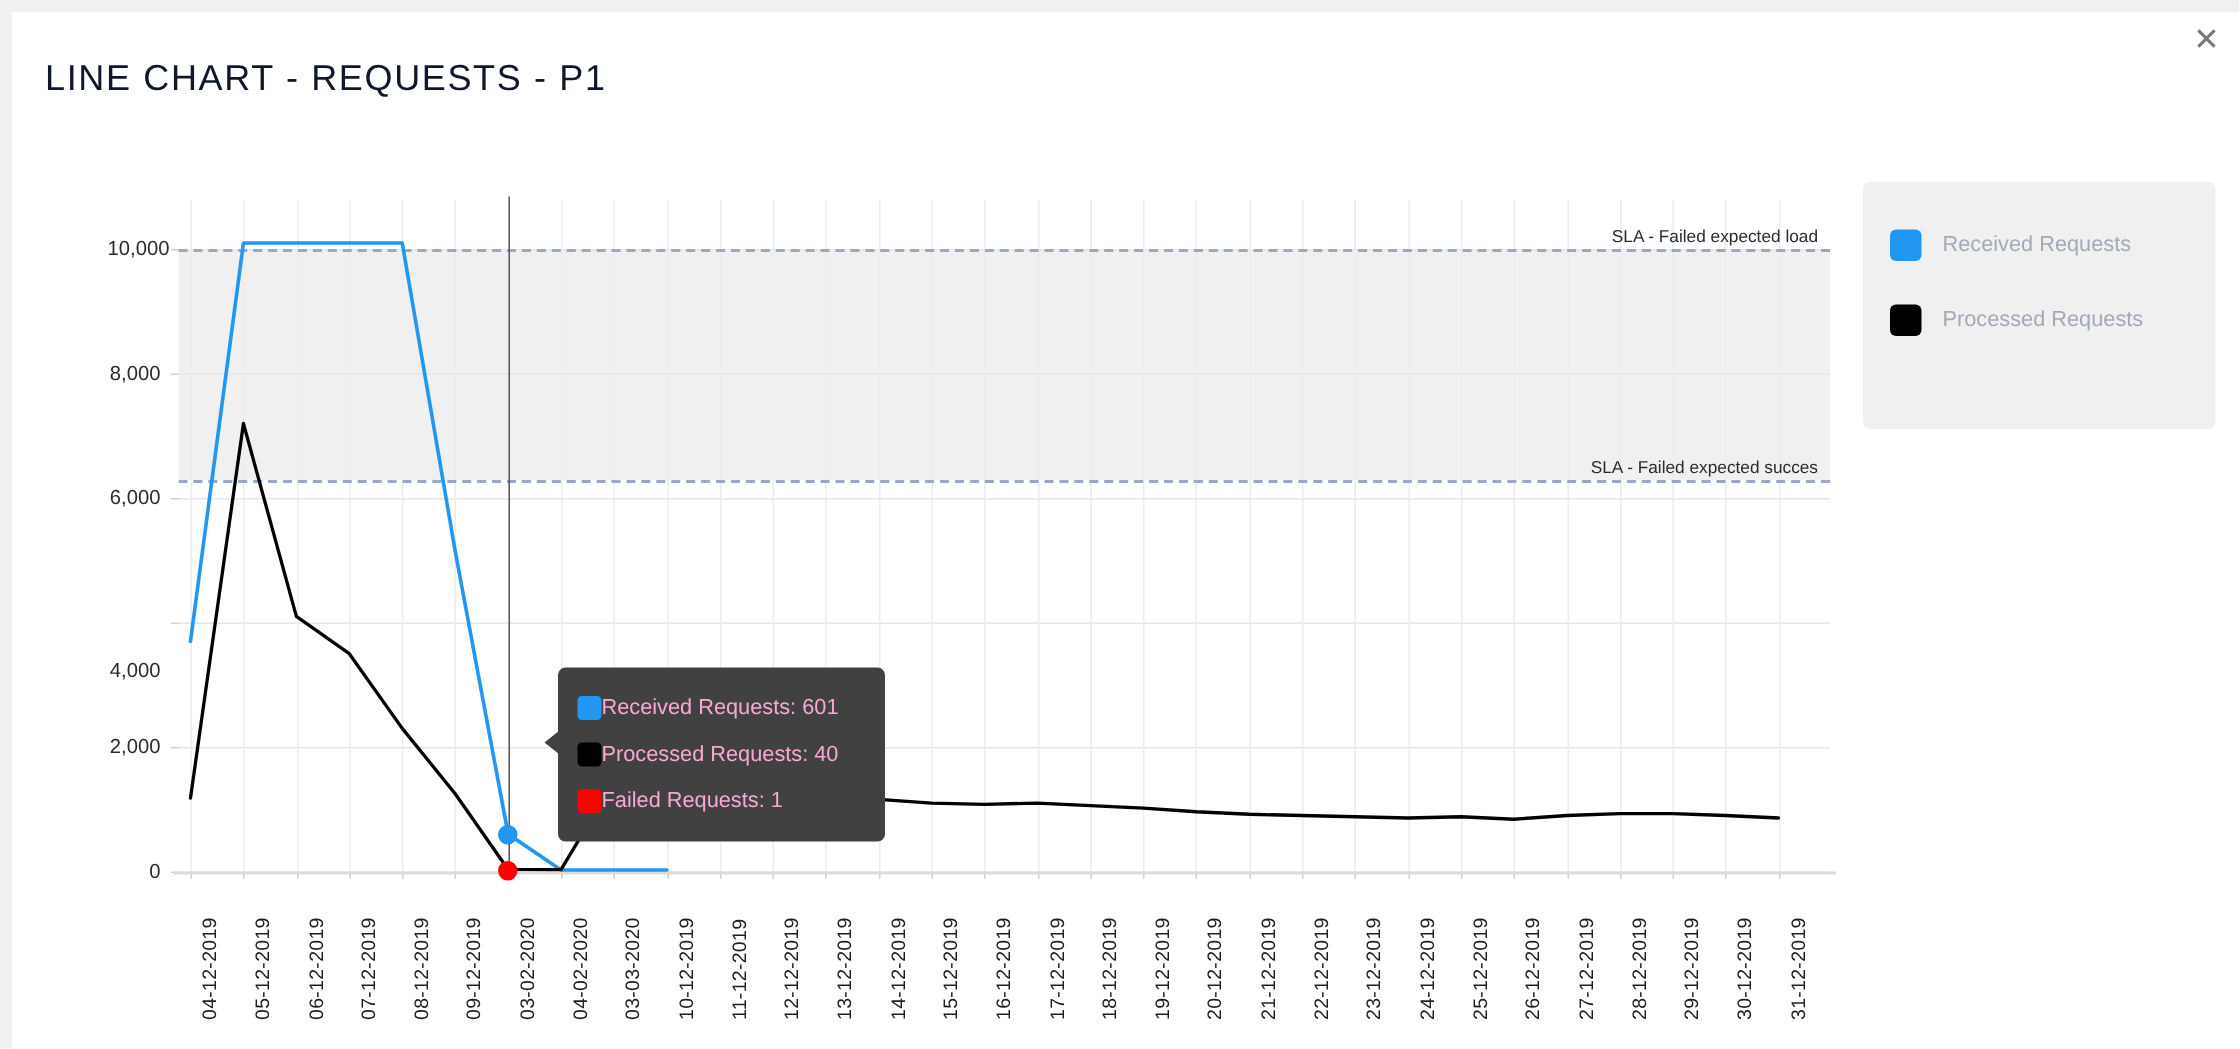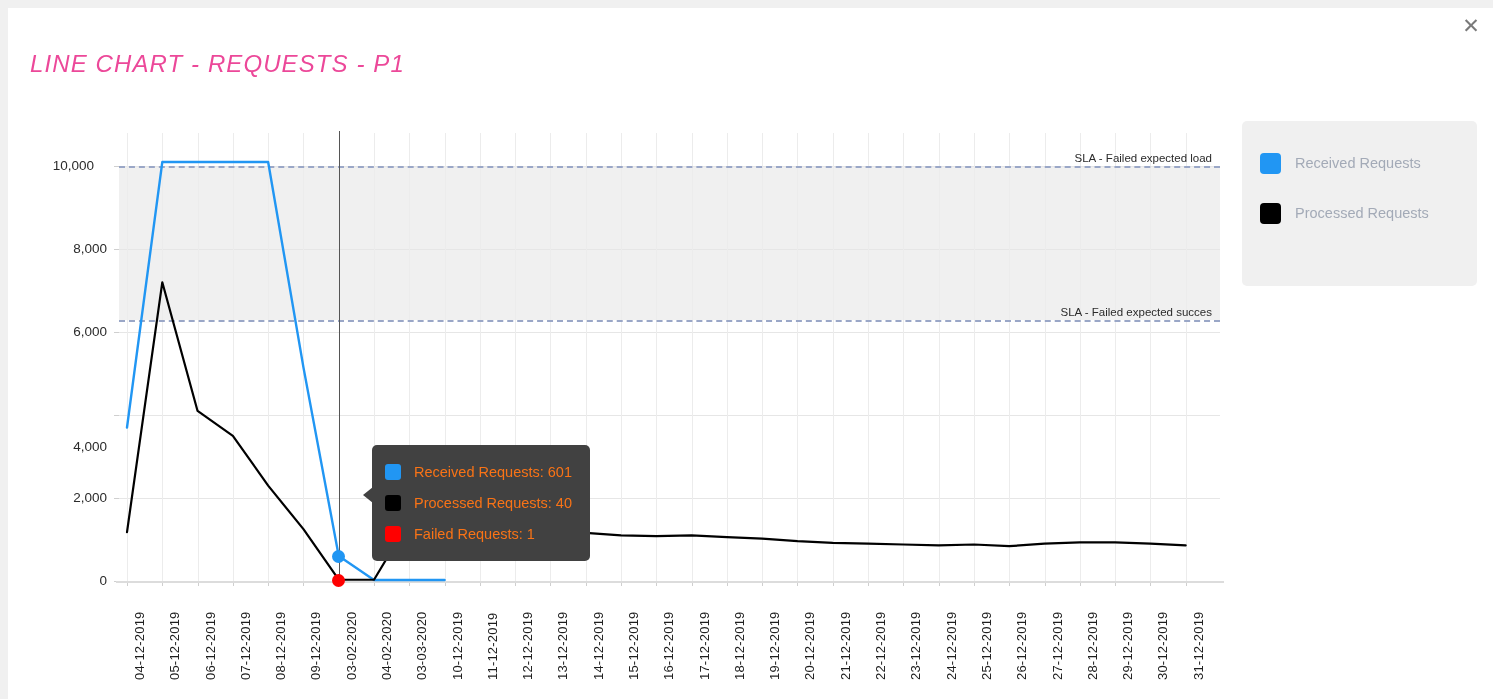--- a/index.html
+++ b/index.html
@@ -30,25 +30,24 @@
   }
   .close-btn {
     position: absolute; top: 4px; right: 8px;
     width: 28px; height: 28px;
     display: flex; align-items: center; justify-content: center;
     color: #7a7a7a; font-size: 21px; line-height: 1;
     cursor: pointer; user-select: none;
     font-family: "DejaVu Sans", sans-serif;
   }
   .chart-title {
-    position: absolute; left: 22px; top: 42px;
+    position: absolute; left: 22px; top: 31px;
     font-size: 24px; letter-spacing: 1.1px;
-    color: #ec4899; font-weight: 400;
+    color: #0f172a; font-weight: 400;
     white-space: nowrap;
-    font-style: italic;
   }
 
   
   .plot-wrap { position: absolute; left: 0; top: 0; width: 1485px; height: 691px; }
   .plot {
     position: absolute;
     left: 111px; top: 125px;       
     width: 1101px; height: 448px;  
   }
   .band {
@@ -117,21 +116,21 @@
   .tooltip-arrow {
     position: absolute; left: -9px; top: 42px;
     width: 0; height: 0;
     border-top: 8px solid transparent;
     border-bottom: 8px solid transparent;
     border-right: 10px solid #414141;
   }
   .tt-row { display: flex; align-items: center; height: 31px; }
   .tt-sw { width: 16px; height: 16px; border-radius: 3px; flex: 0 0 16px; }
   .tt-text {
-    margin-left: 13px; color: #f97316; font-size: 14.5px; white-space: nowrap;
+    color: #f9a8d4; font-size: 14.5px; white-space: nowrap;
   }
 
   
   .legend {
     position: absolute; left: 1234px; top: 113px;
     width: 235px; height: 165px;
     background: #f0f0f0; border-radius: 5px;
     padding: 17px 0 15px 18px;
   }
   .legend-row { display: flex; align-items: center; height: 50px; cursor: pointer; }
@@ -160,21 +159,21 @@
           <div class="ylab" style="left: 19px; top: 565px;">0</div>
           <div class="ytick" style="left: 106px; top: 573px;"></div>
           <div class="ylab" style="left: 19px; top: 482.037px;">2,000</div>
           <div class="ytick" style="left: 106px; top: 490.037px;"></div>
           <div class="ylab" style="left: 19px; top: 399.074px; margin-top: 32px;">4,000</div>
           <div class="ytick" style="left: 106px; top: 407.074px;"></div>
           <div class="ylab" style="left: 19px; top: 316.111px;">6,000</div>
           <div class="ytick" style="left: 106px; top: 324.111px;"></div>
           <div class="ylab" style="left: 19px; top: 233.148px;">8,000</div>
           <div class="ytick" style="left: 106px; top: 241.148px;"></div>
-          <div class="ylab" style="left: 6px; top: 150.185px;">10,000</div>
+          <div class="ylab" style="left: 25px; top: 150.185px;">10,000</div>
           <div class="ytick" style="left: 106px; top: 158.185px;"></div>
         </div>
       <div class="xlab-group" id="xlabs">
           <div class="xlab" style="left: 13px; top: 90px;">04-12-2019</div>
           <div class="xlab" style="left: 48.2885px; top: 90px;">05-12-2019</div>
           <div class="xlab" style="left: 83.5769px; top: 90px;">06-12-2019</div>
           <div class="xlab" style="left: 118.865px; top: 90px;">07-12-2019</div>
           <div class="xlab" style="left: 154.154px; top: 90px;">08-12-2019</div>
           <div class="xlab" style="left: 189.442px; top: 90px;">09-12-2019</div>
           <div class="xlab" style="left: 224.731px; top: 90px;">03-02-2020</div>

